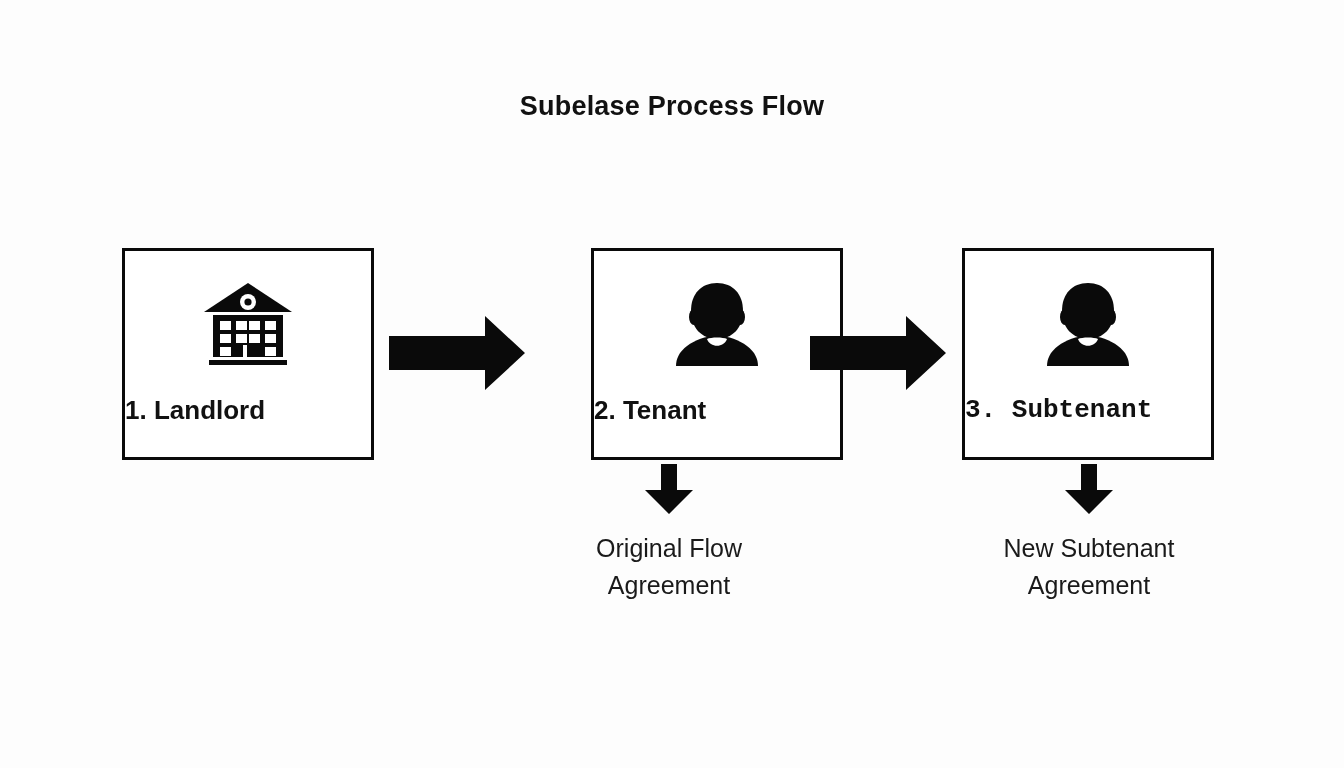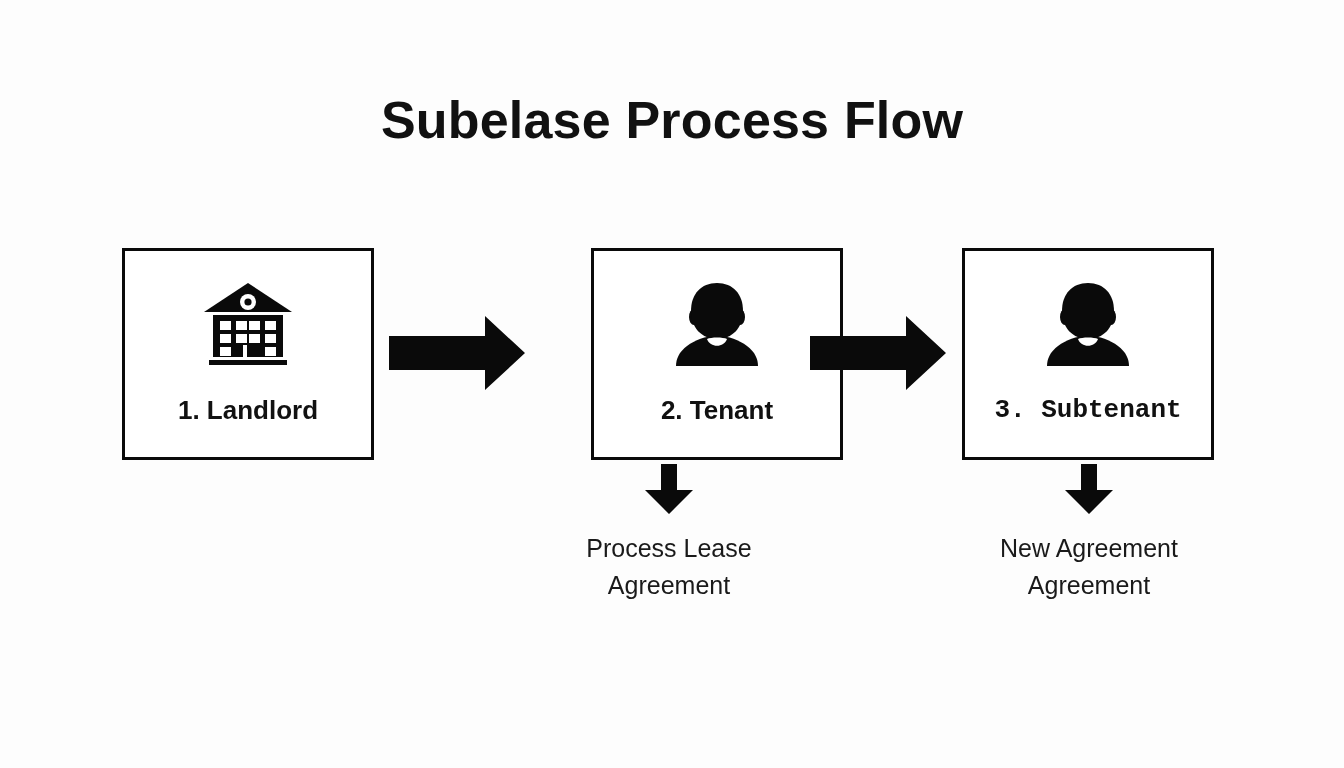--- a/index.html
+++ b/index.html
@@ -20,21 +20,21 @@
     height: 768px;
   }
 
   
   .title {
     position: absolute;
     left: 0;
     top: 92px;
     width: 1344px;
     text-align: center;
-    font-size: 52px;
+    font-size: 27px;
     font-weight: bold;
     letter-spacing: 0.2px;
     color: #111111;
     line-height: 1.1;
   }
 
   
   .step-box {
     position: absolute;
     top: 248px;
@@ -56,21 +56,21 @@
     display: flex;
     justify-content: center;
     align-items: center;
     height: 96px;
   }
   .step-label {
     position: absolute;
     left: 0;
     top: 144px;
     width: 100%;
-    text-align: center;
+    text-align: left;
     font-size: 26px;
     font-weight: bold;
     color: #111111;
   }
 
   
   .h-arrow {
     position: absolute;
     top: 316px;
     width: 136px;
@@ -189,22 +189,22 @@
     </svg>
   </div>
 
   <div class="v-arrow" id="v-arrow-2">
     <svg width="52" height="50" viewBox="0 0 52 50" aria-hidden="true">
       <polygon points="18,0 34,0 34,26 50,26 26,50 2,26 18,26" fill="#0a0a0a"></polygon>
     </svg>
   </div>
 
   <div class="caption" id="caption-1">
-    <span class="line">Process Lease</span>
+    <span class="line">Original Flow</span>
     <span class="line">Agreement</span>
   </div>
 
   <div class="caption" id="caption-2">
-    <span class="line">New Agreement</span>
+    <span class="line">New Subtenant</span>
     <span class="line">Agreement</span>
   </div>
 
 </div>
 
 </body></html>

